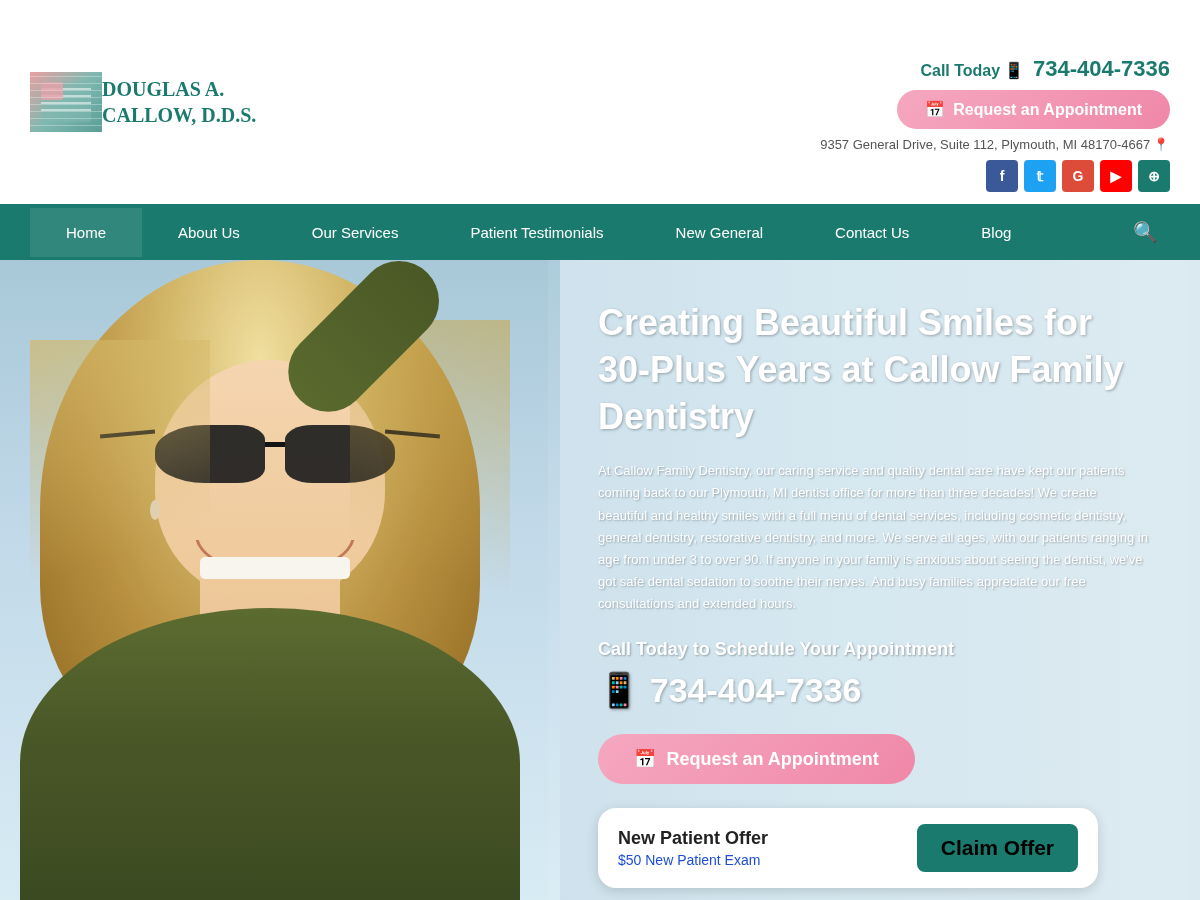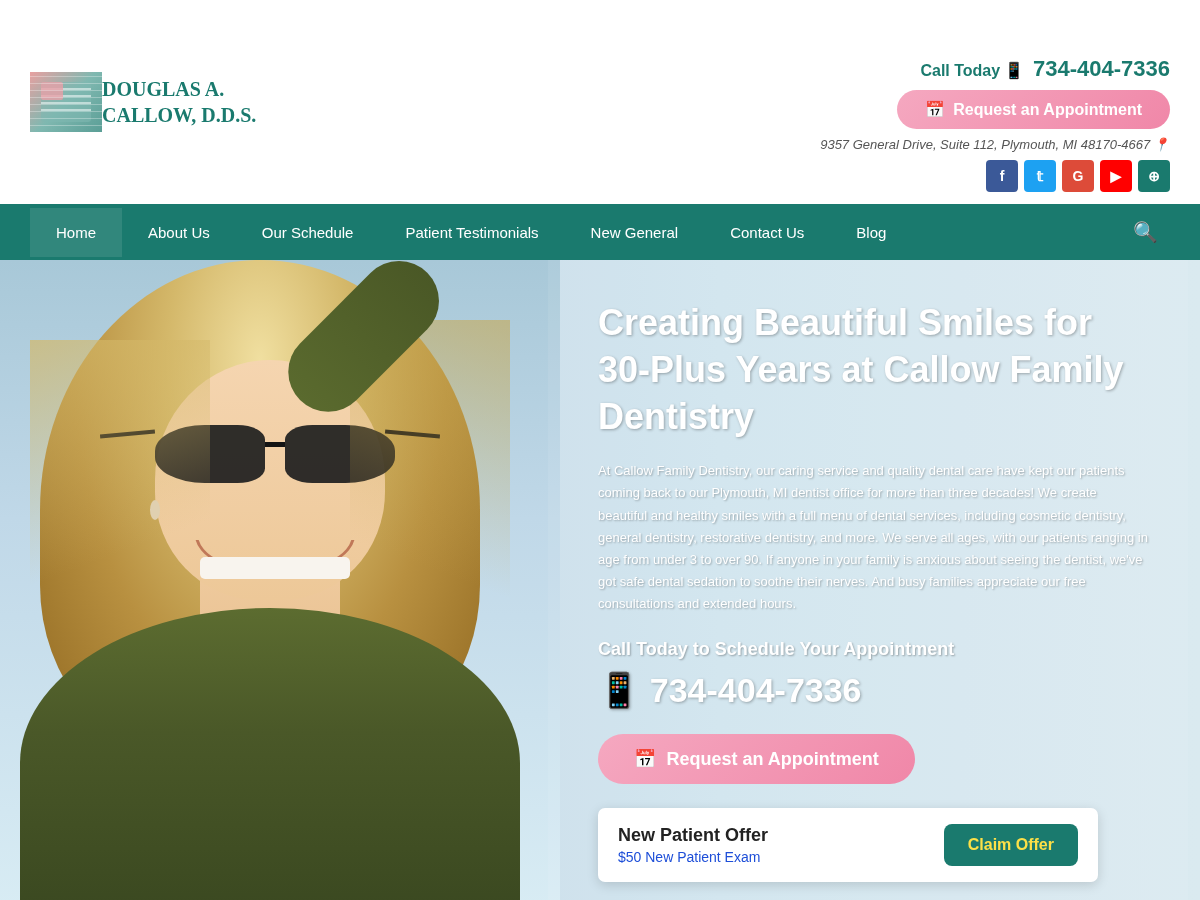--- a/index.html
+++ b/index.html
@@ -26,37 +26,37 @@
     .call-today { color: #1a7a6e; font-size: 16px; font-weight: bold; margin-bottom: 8px; margin-top: 44px; }
     .call-today span.phone { font-size: 22px; color: #1a7a6e; font-weight: bold; }
     .phone-icon { display: inline-block; margin-right: 4px; }
     .appt-btn {
       background: linear-gradient(135deg, #f5a8c0, #f087a8);
       color: #fff; border: none; border-radius: 25px;
       padding: 10px 28px; font-size: 16px; font-weight: bold;
       cursor: pointer; display: inline-flex; align-items: center; gap: 8px;
       margin-bottom: 8px;
     }
-    .address-line { color: #555; font-size: 13px; margin-bottom: 8px; font-style: italic; }
+    .address-line { color: #555; font-size: 13px; margin-bottom: 8px; }
     .social-icons { display: flex; gap: 6px; justify-content: flex-end; }
     .social-icon {
       width: 32px; height: 32px; border-radius: 4px;
       display: flex; align-items: center; justify-content: center;
       color: #fff; font-size: 14px; font-weight: bold; cursor: pointer;
     }
     .fb { background: #3b5998; }
     .tw { background: #1da1f2; }
     .gp { background: #dd4b39; }
     .yt { background: #ff0000; }
     .map { background: #1a7a6e; }
 
     
     .navbar { background: #1a7a6e; padding: 0 30px; display: flex; align-items: center; }
     .nav-item {
-      color: #fff; padding: 16px 26px; font-size: 15px;
+      color: #fff; padding: 16px 36px; font-size: 15px;
       cursor: pointer; white-space: nowrap; transition: background 0.2s;
     }
     .nav-item.active { background: rgba(255,255,255,0.1); }
     .nav-search { margin-left: auto; color: #fff; font-size: 20px; cursor: pointer; padding: 16px 12px; }
 
     
     .hero {
       position: relative; height: 648px; overflow: hidden;
       background: linear-gradient(to right, #b8cfe8 0%, #c5dae8 30%, #d0e4ee 60%, #daeaf0 100%);
     }
@@ -84,31 +84,31 @@
     .call-schedule { color: #fff; font-size: 18px; font-weight: bold; margin-bottom: 10px; text-shadow: 1px 1px 2px rgba(0,0,0,0.3); }
     .phone-large { color: #fff; font-size: 34px; font-weight: bold; margin-bottom: 24px; text-shadow: 1px 1px 3px rgba(0,0,0,0.3); }
     .hero-appt-btn {
       background: linear-gradient(135deg, #f5a8c0, #f087a8);
       color: #fff; border: none; border-radius: 30px;
       padding: 14px 36px; font-size: 18px; font-weight: bold;
       cursor: pointer; display: inline-flex; align-items: center; gap: 10px;
       margin-bottom: 24px;
     }
     .new-patient-box {
-      background: #fff; border-radius: 7px;
+      background: #fff; border-radius: 18px;
       padding: 16px 20px;
       display: flex; align-items: center; justify-content: space-between;
       max-width: 500px;
       box-shadow: 0 3px 12px rgba(0,0,0,0.15);
     }
     .npo-text .title { font-size: 18px; font-weight: bold; color: #222; }
     .npo-text .sub { font-size: 14px; color: #1d4ed8; margin-top: 3px; }
     .claim-btn {
-      background: #1a7a6e; color: #fde047; border: none; border-radius: 8px;
-      padding: 12px 24px; font-size: 16px; font-weight: bold; cursor: pointer;
+      background: #1a7a6e; color: #000000; border: none; border-radius: 8px;
+      padding: 12px 24px; font-size: 21px; font-weight: bold; cursor: pointer;
     }
   </style>
 </head>
 <body>
 
 <div class="header">
   <div class="logo-area">
     <div class="logo-img">
       <svg width="60" height="50" viewBox="0 0 60 50">
         <rect x="5" y="5" width="50" height="40" rx="3" fill="#7fb8b0" opacity="0.6"></rect>
@@ -147,21 +147,21 @@
       <div class="social-icon gp">G</div>
       <div class="social-icon yt">▶</div>
       <div class="social-icon map">⊕</div>
     </div>
   </div>
 </div>
 
 <nav class="navbar">
   <div class="nav-item active">Home</div>
   <div class="nav-item">About Us</div>
-  <div class="nav-item">Our Schedule</div>
+  <div class="nav-item">Our Services</div>
   <div class="nav-item">Patient Testimonials</div>
   <div class="nav-item">New General</div>
   <div class="nav-item">Contact Us</div>
   <div class="nav-item">Blog</div>
   <div class="nav-search">🔍</div>
 </nav>
 
 <div class="hero">
 
   <div class="hero-person">

